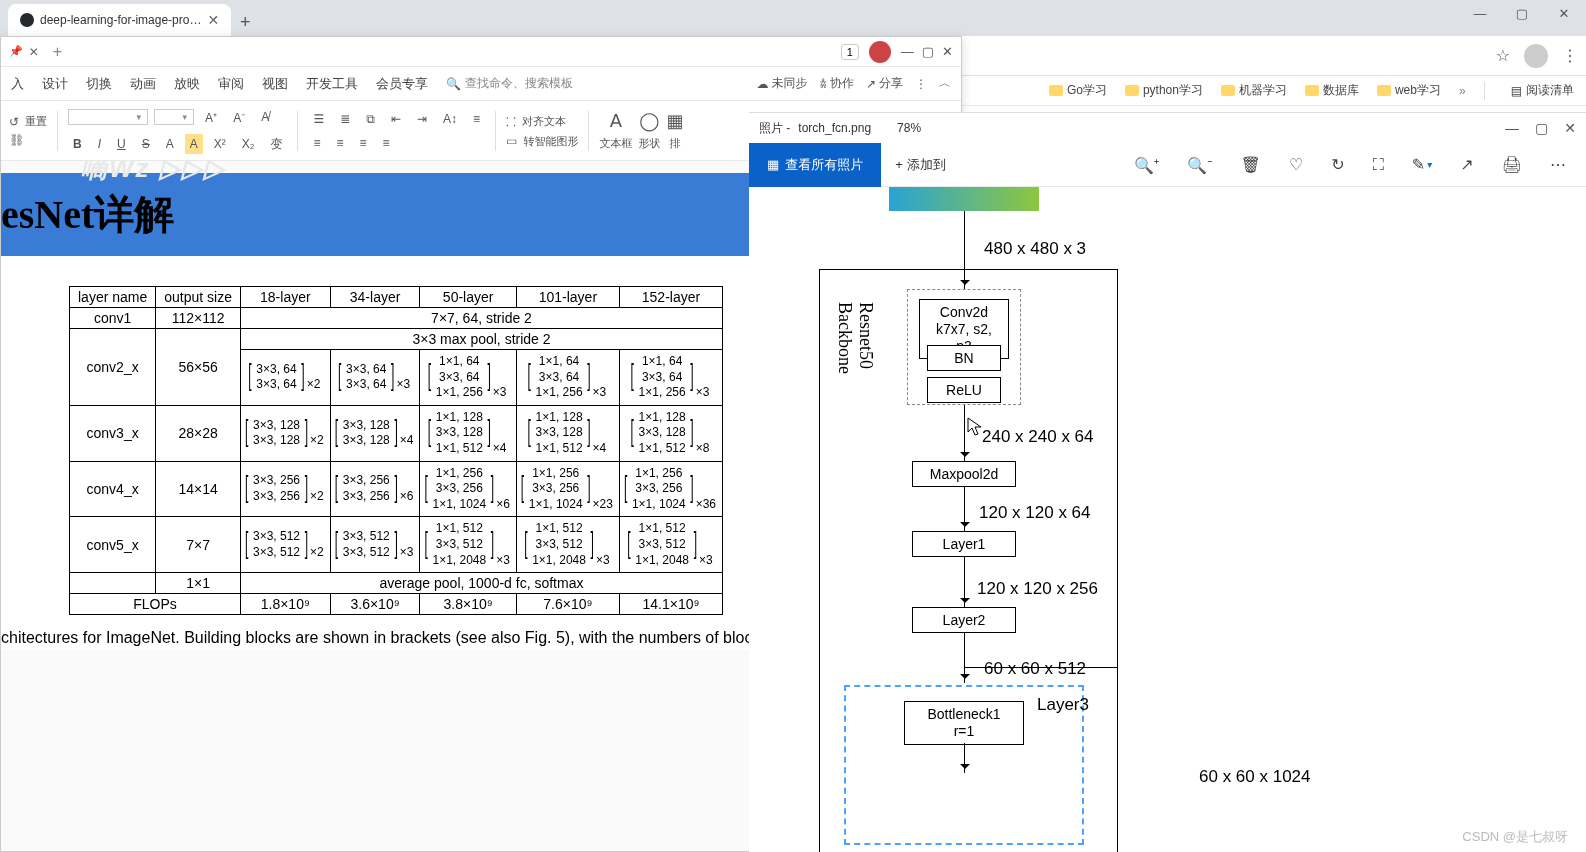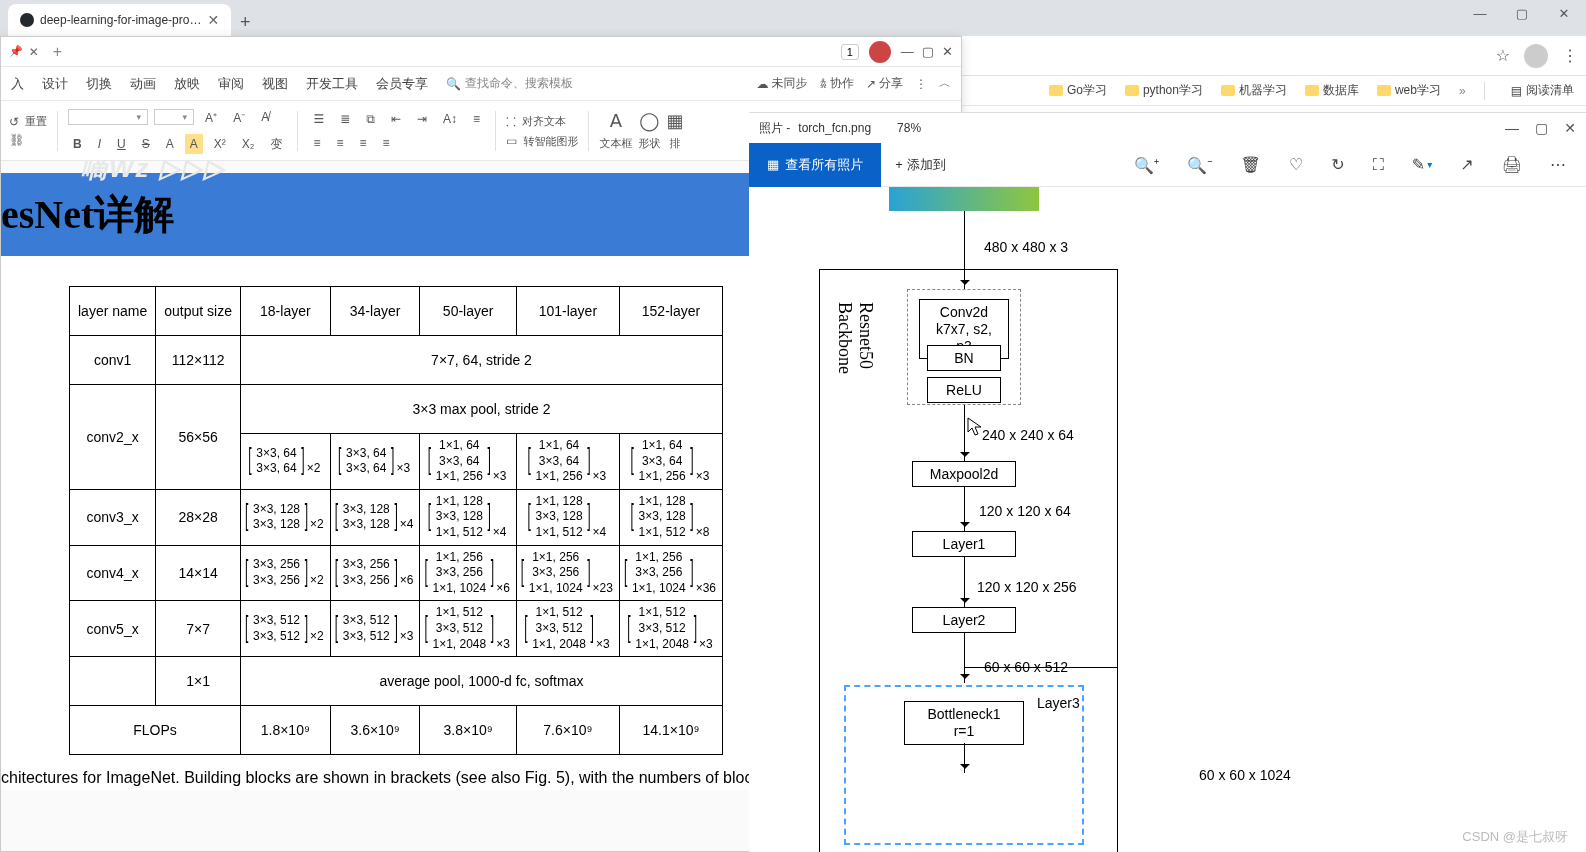--- a/index.html
+++ b/index.html
@@ -49,21 +49,21 @@
 .editor-toolbar .dd { border:1px solid #ccc; padding:2px 6px; min-width:80px; font-size:11px; display:flex; align-items:center; }
 .editor-toolbar .dd::after { content:"▾"; margin-left:auto; font-size:9px; color:#888; }
 .editor-toolbar .lbl { font-size:11px; }
 .editor-canvas { position:relative; padding:12px 0 0 0; background:#fafafa; height:calc(100% - 124px); overflow:hidden; }
 .slide { background:#fff; margin:0; padding:0; }
 .slide-title { background:#3a7bd5; color:#000; font-size:40px; font-weight:700; padding:14px 0 14px 0; font-family:"Microsoft YaHei"; }
 .watermark { position:absolute; top:-10px; left:80px; font-size:26px; color:#e8e8e8; font-weight:700; font-style:italic; letter-spacing:2px; pointer-events:none; }
 
 
 .arch-table { border-collapse:collapse; margin:30px 0 0 68px; font-family:"Times New Roman",serif; font-size:14px; }
-.arch-table th, .arch-table td { border:1px solid #000; padding:16px 8px; text-align:center; vertical-align:middle; }
+.arch-table th, .arch-table td { border:1px solid #000; padding:2px 8px; text-align:center; vertical-align:middle; }
 .arch-table th { font-weight:400; }
 .arch-table .block { font-size:12px; line-height:1.3; padding:4px 6px; white-space:nowrap; }
 .arch-table .brk { display:inline-block; position:relative; padding:0 6px; }
 .arch-table .brk::before { content:"["; position:absolute; left:-2px; top:50%; transform:translateY(-50%) scaleY(2.5); }
 .arch-table .brk::after { content:"]"; position:absolute; right:-2px; top:50%; transform:translateY(-50%) scaleY(2.5); }
 .arch-table .mult { margin-left:4px; }
 .caption { font-family:"Times New Roman",serif; font-size:16px; margin:12px 0 0 0; line-height:1.4; }
 
 
 .imgview { position:absolute; top:112px; left:749px; right:0; bottom:0; background:#fff; border-top:1px solid #ddd; }
@@ -76,21 +76,21 @@
 .imgview-bar .tools .tool { display:flex; align-items:center; }
 .imgview-canvas { position:relative; background:#fff; height:calc(100% - 74px); overflow:hidden; }
 
 
 .diagram { position:absolute; top:0; left:40px; right:20px; font-family:Arial,sans-serif; font-size:14px; color:#000; }
 .dtop { position:absolute; top:0; left:100px; width:150px; height:24px; background:linear-gradient(90deg,#2aa3d4,#8fc63f); }
 .dline { position:absolute; background:#000; }
 .dbox { position:absolute; border:1px solid #000; background:#fff; text-align:center; padding:4px 10px; font-size:14px; }
 .ddash { border:1.5px dashed #888; position:absolute; }
 .ddashblue { border:2px dashed #4aa3ff; position:absolute; }
-.dlabel { position:absolute; font-size:14px; }
+.dlabel { position:absolute; font-size:17px; }
 .dvert { position:absolute; writing-mode:vertical-rl; font-family:"Times New Roman",serif; font-size:18px; }
 .arrow::after { content:""; position:absolute; left:50%; bottom:-1px; transform:translateX(-50%); border:5px solid transparent; border-top-color:#000; }
 
 .cursor { position:absolute; width:16px; height:20px; pointer-events:none; }
 .cursor svg { width:100%; height:100%; }
 
 .csdn-wm { position:absolute; right:18px; bottom:6px; font-size:13px; color:#bbb; }
 </style>
 </head>
 <body>

